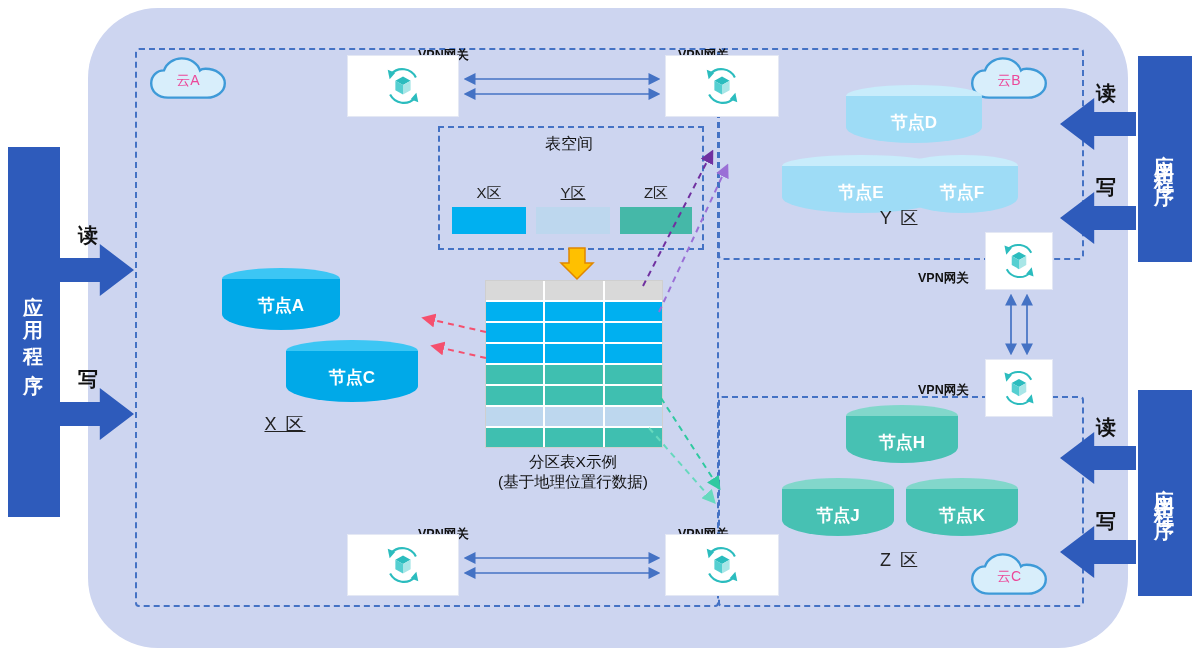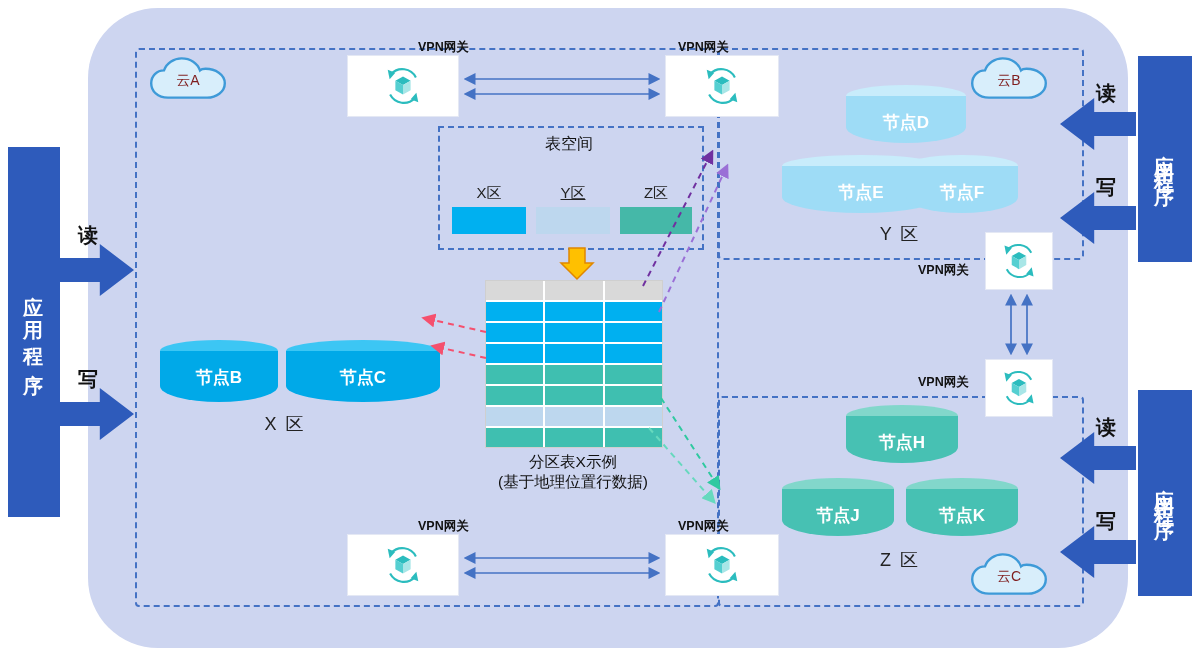--- a/index.html
+++ b/index.html
@@ -6,32 +6,32 @@
   .stage{position:relative;width:1195px;height:658px;background:#fff;overflow:hidden;
          font-family:"Liberation Sans","DejaVu Sans",sans-serif;color:#111;}
   
   .cluster-bg{position:absolute;left:88px;top:8px;width:1040px;height:640px;
               border-radius:70px;}
   
   .region{position:absolute;border:2px dashed #4472c4;border-radius:4px;background:transparent;}
   
   .cloudwrap{position:absolute;}
   .cloudwrap .cloud-label{position:absolute;left:0;right:0;top:16px;text-align:center;
-              font-size:14px;color:#7f1d1d;}
+              font-size:14px;color:#ec4899;}
   
   .cyl{position:absolute;}
   .cyl-top{position:absolute;left:0;right:0;top:0;height:22px;border-radius:50%;}
   .cyl-body{position:absolute;left:0;right:0;top:11px;bottom:0;
             border-radius:0 0 50% 50% / 0 0 16px 16px;}
   .cyl-label{position:absolute;left:0;right:0;top:26px;text-align:center;color:#fff;
              font-weight:bold;font-size:17px;}
   
   .vpnbox{position:absolute;background:#fff;display:flex;align-items:center;justify-content:center;
           box-shadow:0 0 0 1px #e4e8f4;}
-  .vpn-label{position:absolute;font-size:12.5px;font-weight:bold;color:#111;}
+  .vpn-label{position:absolute;font-size:12.5px;font-weight:bold;color:#111;margin-top:8px;}
   
   .zone-label{position:absolute;font-size:18px;color:#222;text-align:center;letter-spacing:2px;}
   .small-label{position:absolute;font-size:15px;color:#222;text-align:center;}
   .title-label{position:absolute;font-size:16px;color:#111;text-align:center;}
   .caption{position:absolute;font-size:15.5px;color:#111;text-align:center;}
   .cluster-label{position:absolute;font-size:21px;font-weight:bold;color:#111;text-align:center;letter-spacing:6px;}
   .rw-label{position:absolute;font-size:20px;font-weight:bold;color:#111;}
   
   .appbar{position:absolute;display:flex;align-items:center;justify-content:center;}
   .appbar .vtext{writing-mode:vertical-rl;text-orientation:upright;color:#fff;
@@ -112,48 +112,48 @@
       <div class="ptcell" style="background: rgb(189, 215, 238);"></div>
       <div class="ptcell" style="background: rgb(189, 215, 238);"></div>
       <div class="ptcell" style="background: rgb(189, 215, 238);"></div>
       <div class="ptcell" style="background: rgb(63, 191, 176);"></div>
       <div class="ptcell" style="background: rgb(63, 191, 176);"></div>
       <div class="ptcell" style="background: rgb(63, 191, 176);"></div>
     </div>
   <div class="caption" style="left:448px;top:472px;width:250px;">(基于地理位置行数据)</div>
   <div class="caption" style="left:448px;top:452px;width:250px;">分区表X示例</div>
 
-  <div class="cyl" style="left:160px;top:340px;width:118px;height:62px;">
+  <div class="cyl" style="left:222px;top:268px;width:118px;height:62px;">
     <div class="cyl-top" style="background: rgb(60, 198, 244);"></div>
     <div class="cyl-body" style="background: rgb(0, 169, 232);"></div>
-    <div class="cyl-label">节点B</div>
-  </div>
-  <div class="cyl" style="left:286px;top:340px;width:120px;height:62px;padding-left:34px;">
+    <div class="cyl-label">节点A</div>
+  </div>
+  <div class="cyl" style="left:286px;top:340px;width:132px;height:62px;">
     <div class="cyl-top" style="background: rgb(60, 198, 244);"></div>
     <div class="cyl-body" style="background: rgb(0, 169, 232);"></div>
     <div class="cyl-label">节点C</div>
   </div>
-  <div class="zone-label" style="left:225px;top:412px;width:120px;">X 区</div>
-
-  <div class="cyl" style="left:846px;top:85px;width:120px;height:58px;text-decoration:underline;">
+  <div class="zone-label" style="left:225px;top:412px;width:120px;text-decoration:underline;">X 区</div>
+
+  <div class="cyl" style="left:846px;top:85px;width:136px;height:58px;text-decoration:underline;">
     <div class="cyl-top" style="background: rgb(200, 236, 251);"></div>
     <div class="cyl-body" style="background: rgb(158, 220, 246);"></div>
     <div class="cyl-label">节点D</div>
   </div>
   <div class="cyl" style="left:782px;top:155px;width:110px;height:58px;padding-left:48px;">
     <div class="cyl-top" style="background: rgb(200, 236, 251);"></div>
     <div class="cyl-body" style="background: rgb(158, 220, 246);"></div>
     <div class="cyl-label">节点E</div>
   </div>
   <div class="cyl" style="left:906px;top:155px;width:112px;height:58px;">
     <div class="cyl-top" style="background: rgb(200, 236, 251);"></div>
     <div class="cyl-body" style="background: rgb(158, 220, 246);"></div>
     <div class="cyl-label">节点F</div>
   </div>
-  <div class="zone-label" style="left:838px;top:222px;width:124px;">Y 区</div>
+  <div class="zone-label" style="left:838px;top:206px;width:124px;">Y 区</div>
 
   <div class="cyl" style="left:846px;top:405px;width:112px;height:58px;">
     <div class="cyl-top" style="background: rgb(130, 215, 203);"></div>
     <div class="cyl-body" style="background: rgb(71, 193, 179);"></div>
     <div class="cyl-label">节点H</div>
   </div>
   <div class="cyl" style="left:782px;top:478px;width:112px;height:58px;">
     <div class="cyl-top" style="background: rgb(130, 215, 203);"></div>
     <div class="cyl-body" style="background: rgb(71, 193, 179);"></div>
     <div class="cyl-label">节点J</div>

